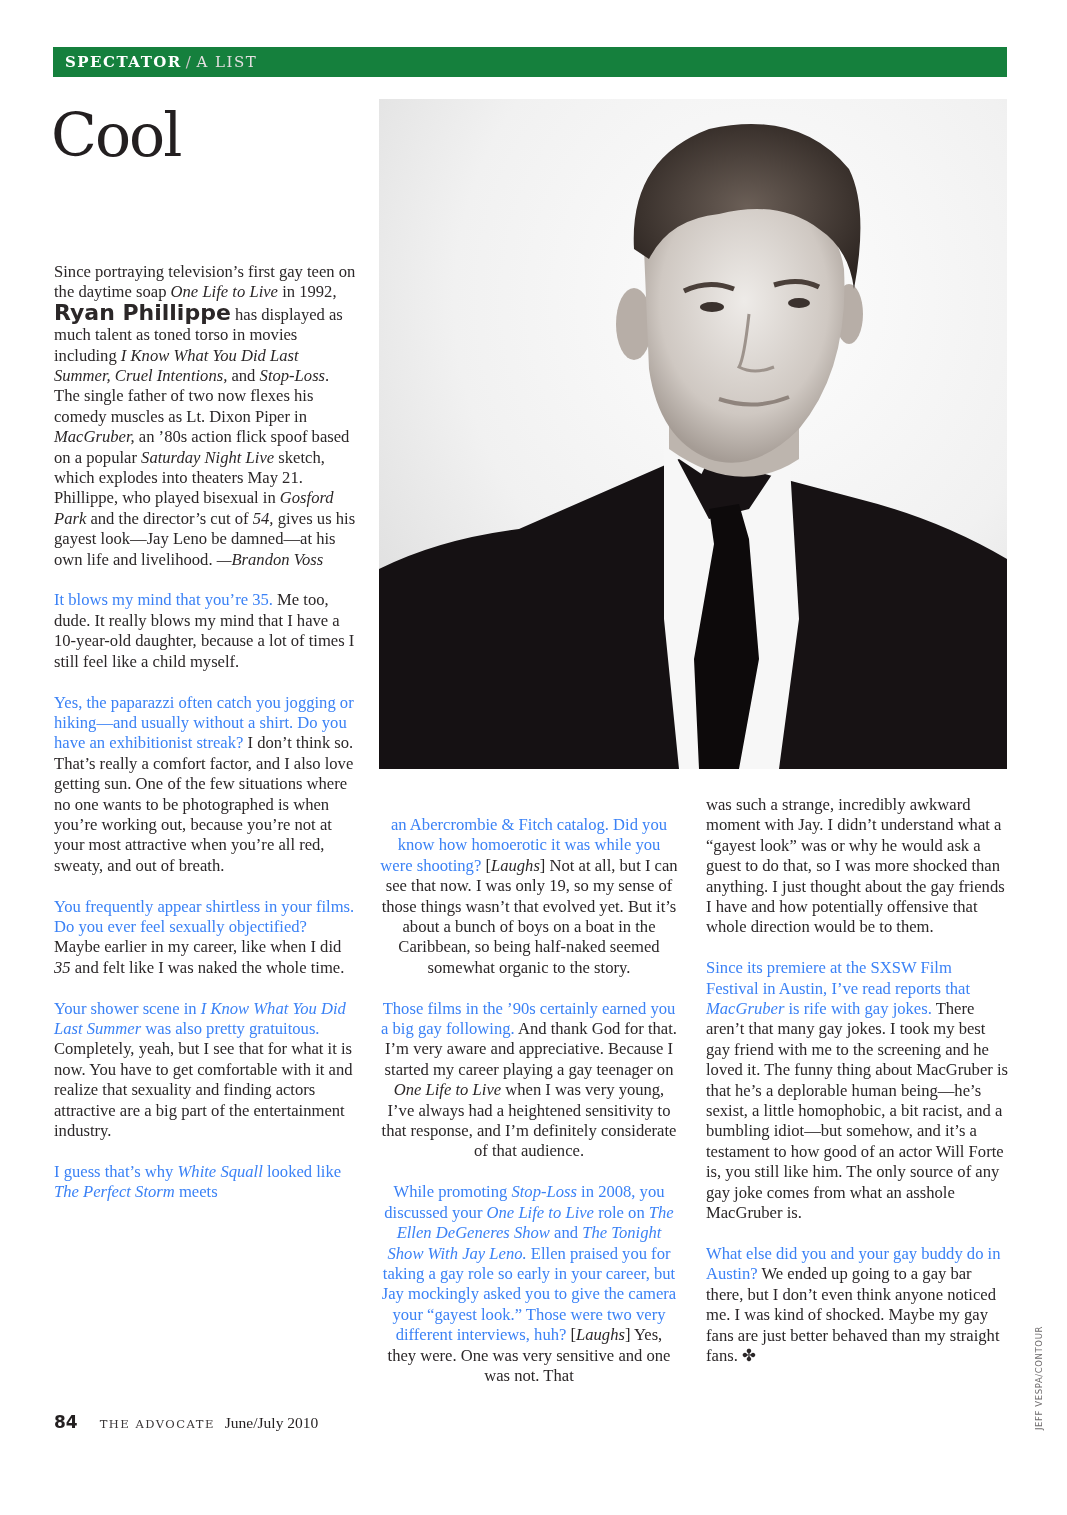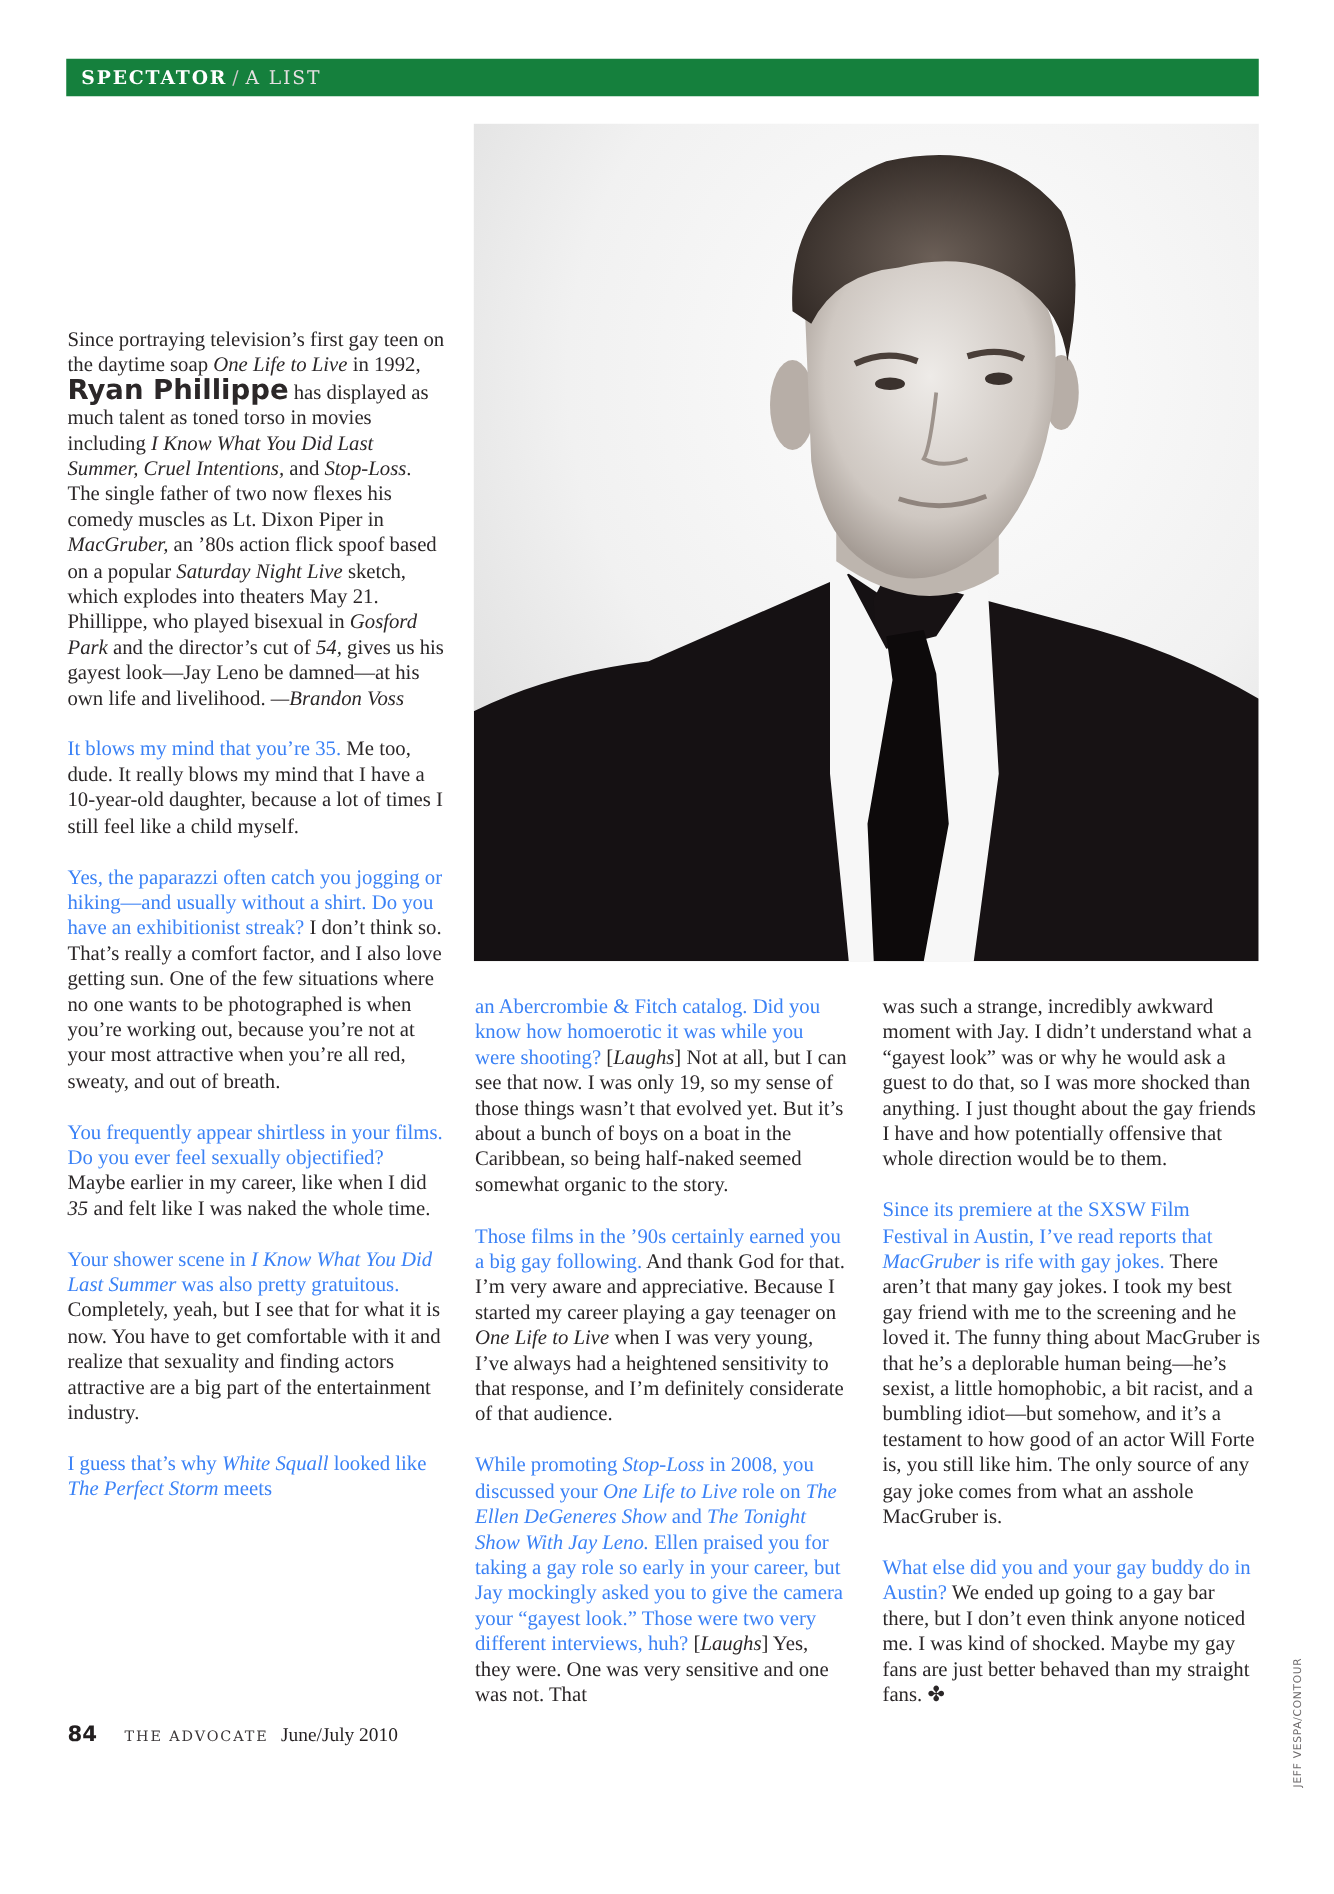--- a/index.html
+++ b/index.html
@@ -13,46 +13,47 @@
   .section-bar .sub { color: #e6e0e2; font-weight: normal; }
 
   .headline { position: absolute; left: 51px; top: 105px; margin: 0; font-family: "DejaVu Serif", serif;
         font-weight: 200; font-size: 60px; line-height: 60px; color: #231f20; letter-spacing: -2px; }
   .headline span { display: block; }
 
   .col { position: absolute; font-family: "Liberation Serif", serif; font-size: 16.6px; line-height: 20.4px; color: #2b2728; }
   .col p { margin: 0 0 20.4px 0; }
   .col i { font-style: italic; }
   .col1 { left: 54px; top: 262px; width: 302px; }
-  .col2 { left: 380px; top: 795px; width: 298px; }
+  .col2 { left: 380px; top: 815px; width: 298px; text-align: center; }
   .col3 { left: 706px; top: 795px; width: 302px; }
   .q { font-weight: normal; color: #3b82f6; }
   .name { font-family: "DejaVu Sans", sans-serif; font-weight: bold; font-size: 22px; }
 
   .photo { position: absolute; left: 379px; top: 99px; width: 628px; height: 670px;
         background: radial-gradient(ellipse at 60% 30%, #fbfbfb 0%, #f2f2f2 55%, #e0e0e0 100%); overflow: hidden; }
   .photo svg { width: 100%; height: 100%; display: block; }
 
   .credit { position: absolute; left: 1030px; top: 1325px; width: 12px; height: 110px; }
   .credit span { position: absolute; left: -46px; top: 48px; width: 110px; transform: rotate(-90deg);
         font-family: "DejaVu Sans", sans-serif; font-size: 8.5px; letter-spacing: 0.6px; color: #6d6a6b; white-space: nowrap; text-align: center; }
 
-  .footer { position: absolute; left: 54px; top: 1378px; font-family: "DejaVu Serif", serif; white-space: nowrap; }
+  .footer { position: absolute; left: 54px; top: 1412px; font-family: "DejaVu Serif", serif; white-space: nowrap; }
   .footer .pg { font-family: "DejaVu Sans", sans-serif; font-weight: bold; font-size: 17px; color: #231f20; }
   .footer .mag { margin-left: 22px; font-size: 11.5px; letter-spacing: 1.5px; color: #3a3637; }
   .footer .date { margin-left: 10px; font-family: "Liberation Serif", serif; font-size: 15.5px; color: #231f20; }
 </style>
 </head>
 <body>
 
 <div class="section-bar">
   <div class="sec"><b>SPECTATOR</b><span class="sep">/</span><span class="sub">A LIST</span></div>
 </div>
 
 <h1 class="headline">
+  <span>Cool</span>
 </h1>
 
 <div class="photo" aria-label="black-and-white portrait of man in dark suit, white shirt and black tie">
   <svg viewBox="0 0 628 670" preserveAspectRatio="none">
     <defs>
       <radialGradient id="bg" cx="60%" cy="30%" r="80%">
         <stop offset="0" stop-color="#fdfdfd"></stop>
           <stop offset="0.6" stop-color="#f1f1f1"></stop>
           <stop offset="1" stop-color="#dcdcdc"></stop>
       </radialGradient>

